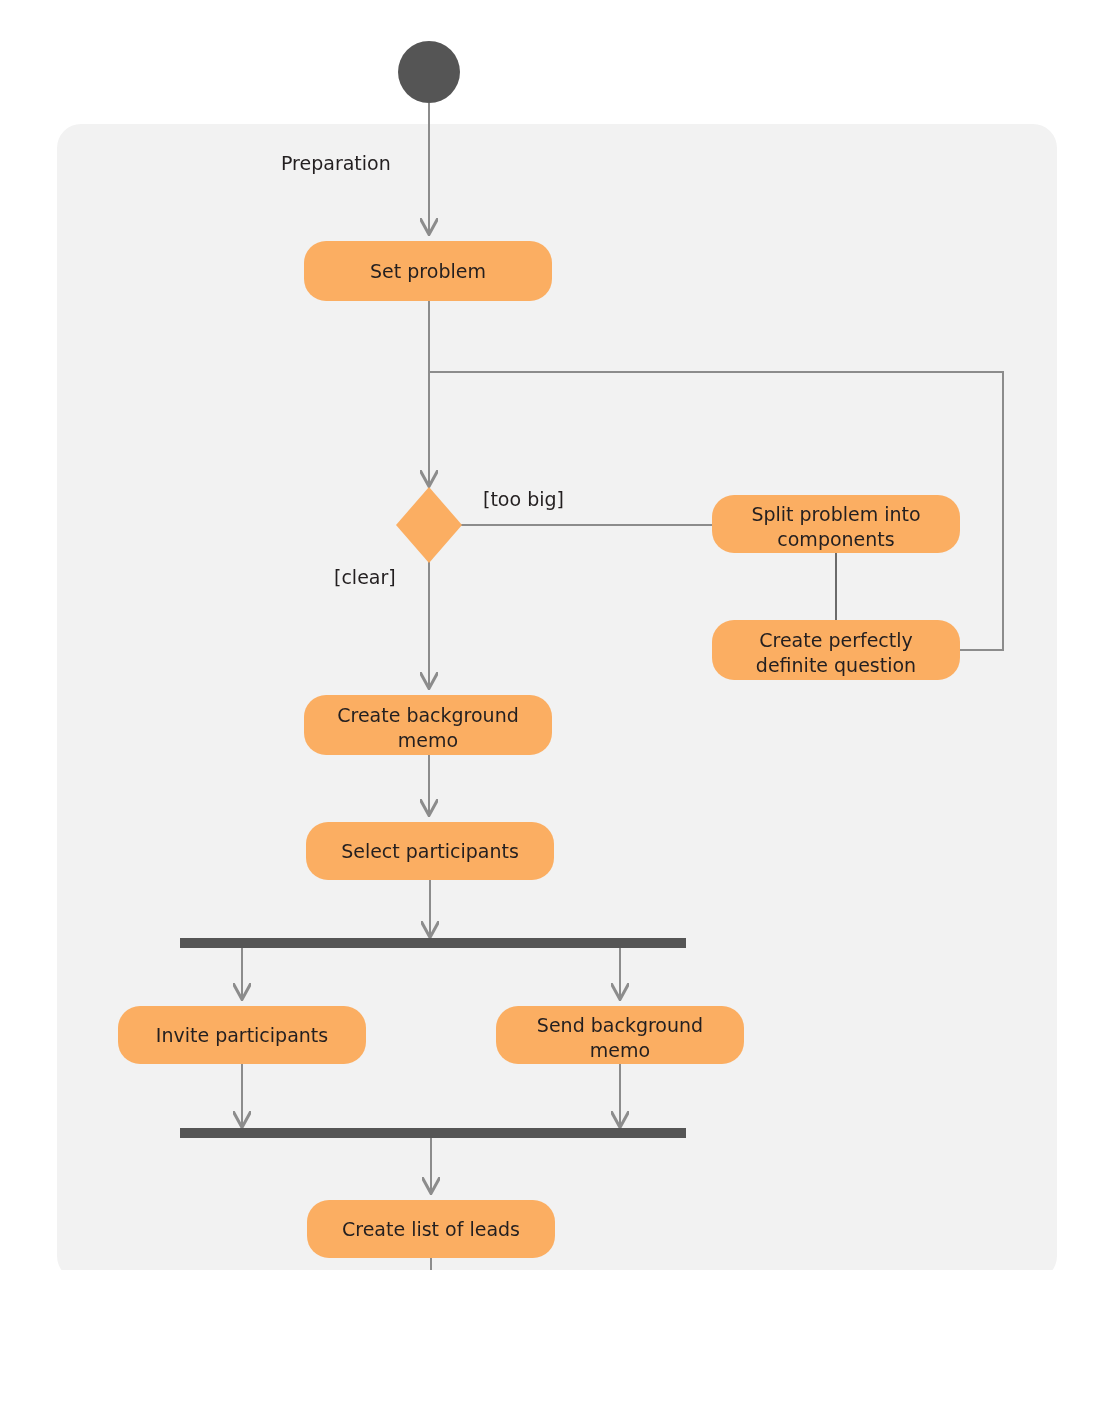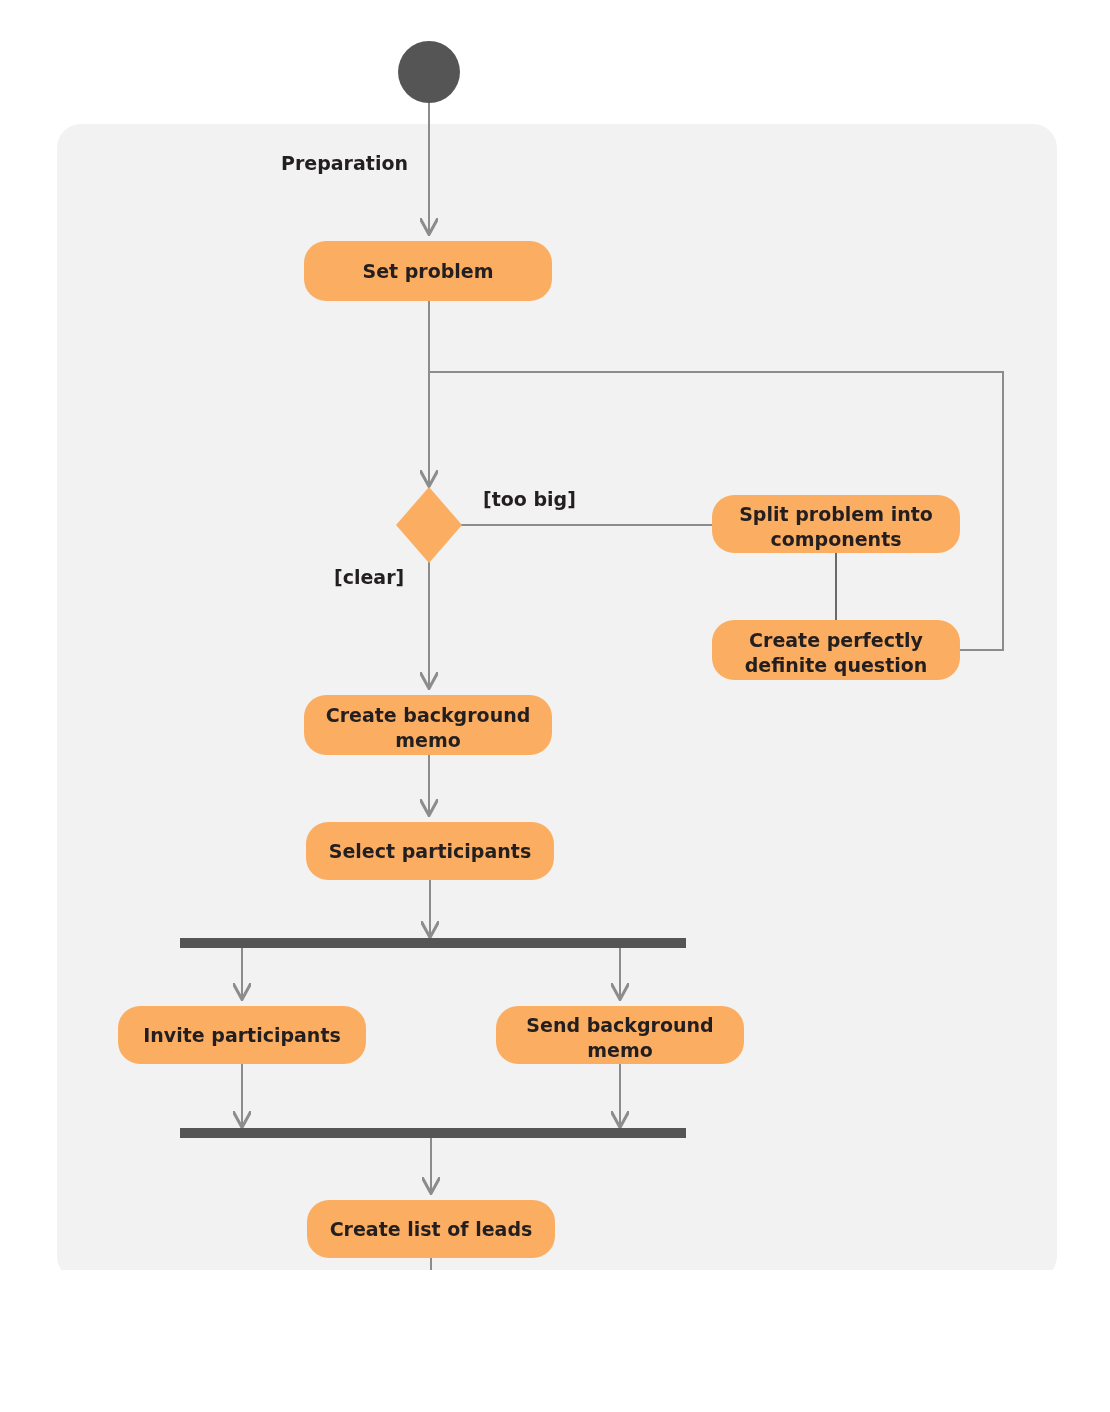--- a/index.html
+++ b/index.html
@@ -9,21 +9,20 @@
   }
   body {
     font-family: "DejaVu Sans", sans-serif;
   }
   #canvas {
     position: relative;
     width: 1110px;
     height: 1270px;
     background: #ffffff;
     overflow: hidden;
-    font-weight: bold;
   }
   #diagram-svg {
     position: absolute;
     left: 0;
     top: 0;
     width: 1110px;
     height: 1412px;
   }
   .node-label {
     font-family: "DejaVu Sans", sans-serif;

